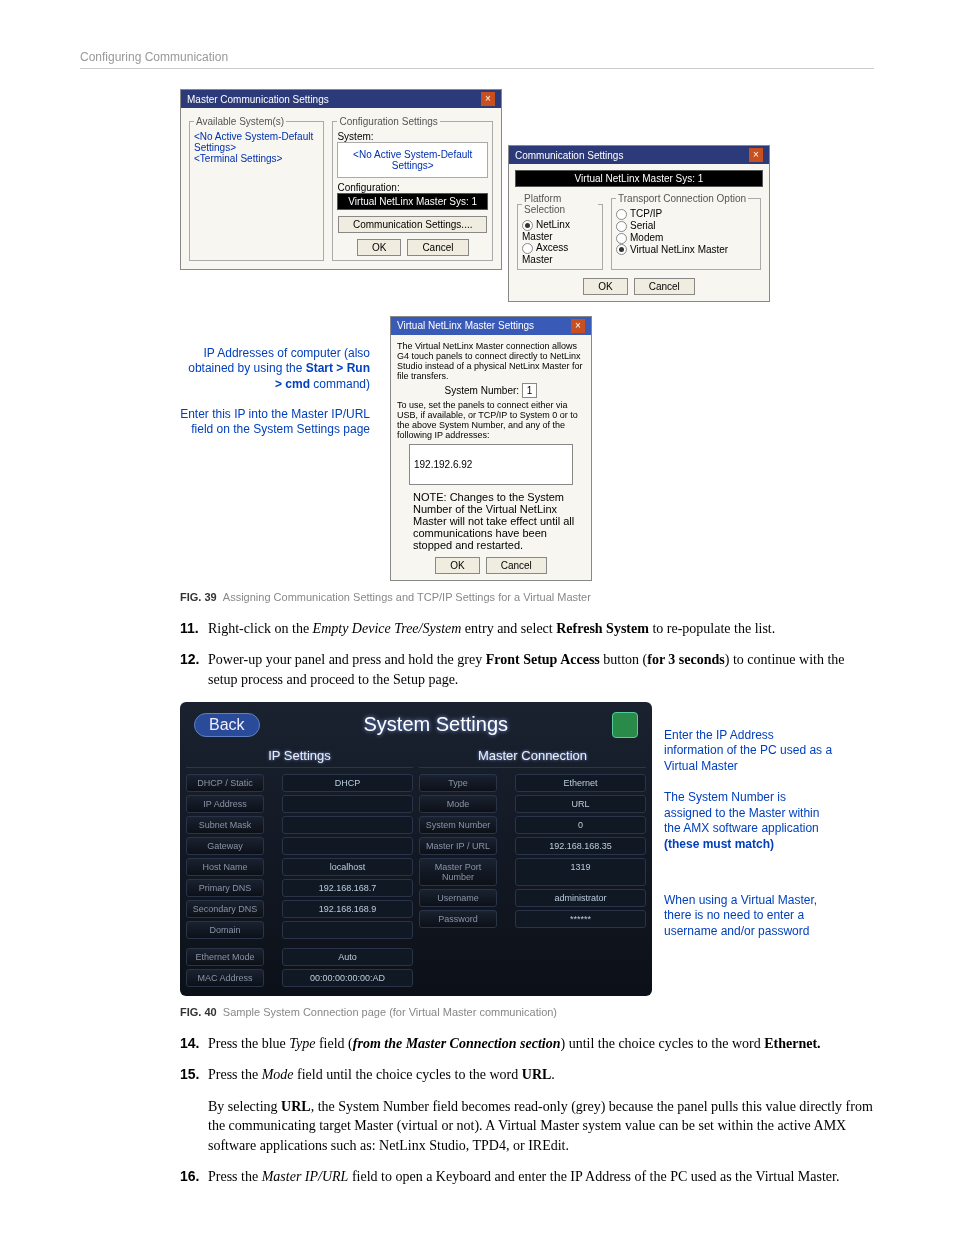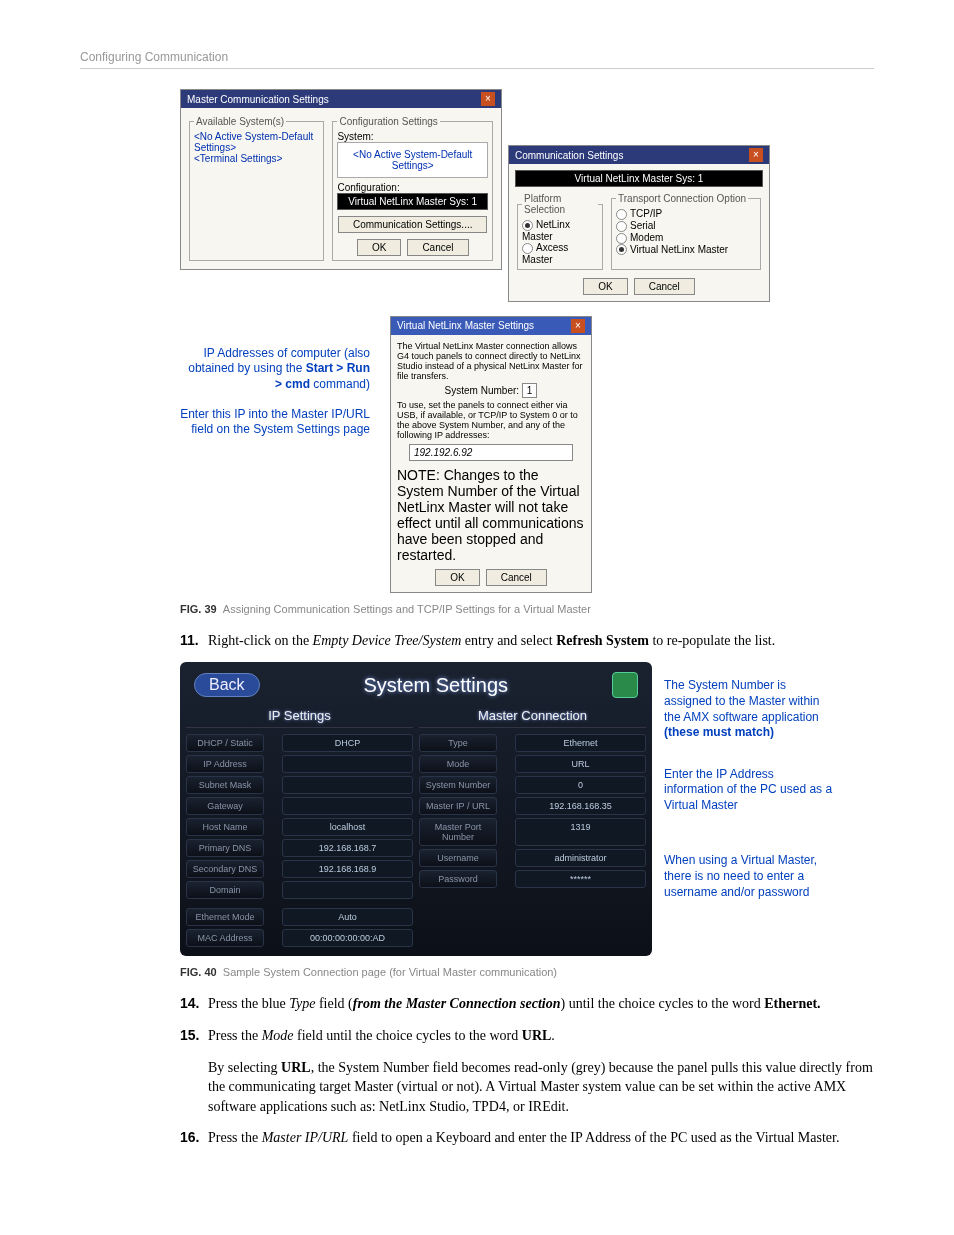--- a/index.html
+++ b/index.html
@@ -316,38 +316,42 @@
       <span>Virtual NetLinx Master Settings</span>
       <span class="close-x">×</span>
     </div>
     <div class="dialog-body">
       <div style="font-size:9px;">The Virtual NetLinx Master connection allows G4 touch panels to connect directly to NetLinx Studio instead of a physical NetLinx Master for file transfers.</div>
       <div style="text-align:center;margin:4px 0;">
         <span>System Number:</span>
         <span style="border:1px solid #888;background:#fff;padding:1px 4px;">1</span>
       </div>
       <div style="font-size:9px;">To use, set the panels to connect either via USB, if available, or TCP/IP to System 0 or to the above System Number, and any of the following IP addresses:</div>
-      <div style="border:1px solid #888;background:#fff;padding:2px 4px;margin:4px 12px;font-style:italic;">192.192.6.92</div>
-      <div style="font-size:14px;margin-top:6px;">NOTE: Changes to the System Number of the Virtual NetLinx Master will not take effect until all communications have been stopped and restarted.</div>
+      <div style="border:1px solid #888;background:#fff;padding:14px 4px;margin:4px 12px;">192.192.6.92</div>
+      <div style="font-size:11px;margin-top:6px;margin-left:16px;">NOTE: Changes to the System Number of the Virtual NetLinx Master will not take effect until all communications have been stopped and restarted.</div>
       <div class="btn-row">
         <span class="btn">OK</span>
         <span class="btn">Cancel</span>
       </div>
     </div>
   </div>
 </div>
 
 <div class="fig-caption">
   <b>FIG. 39</b>&nbsp;&nbsp;<span>Assigning Communication Settings and TCP/IP Settings for a Virtual Master</span>
 </div>
 
 <ol class="instr">
   <li>
       <span class="num">11.</span>
     <span><span>Right-click on the </span><i>Empty Device Tree/System</i><span> entry and select </span><b>Refresh System</b><span> to re-populate the list.</span></span>
+  </li>
+  <li>
+      <span class="num">12.</span>
+    <span><span>Power-up your panel and press and hold the grey </span><b>Front Setup Access</b><span> button (</span><b>for 3 seconds</b><span>) to continue with the setup process and proceed to the Setup page.</span></span>
   </li>
 </ol>
 
 <div class="fig40-row">
   <div class="sys-panel">
     <div class="sys-titlebar">
       <div class="back-btn">Back</div>
       <div class="sys-title">System Settings</div>
       <div class="lock-icon"></div>
     </div>
@@ -423,22 +427,22 @@
             <div class="kv-value">administrator</div>
           </div>
         <div class="kv-row">
             <div class="kv-label">Password</div>
             <div class="kv-value">******</div>
           </div>
       </div>
     </div>
   </div>
   <div class="annotations-right" style="width:170px;">
+    <div style="margin-top:26px;">Enter the IP Address information of the PC used as a Virtual Master</div>
     <div style="margin-top:16px;"><span>The System Number is assigned to the Master within the AMX software application </span><b>(these must match)</b></div>
-    <div style="margin-top:26px;">Enter the IP Address information of the PC used as a Virtual Master</div>
     <div style="margin-top:40px;">When using a Virtual Master, there is no need to enter a username and/or password</div>
   </div>
 </div>
 
 <div class="fig-caption">
   <b>FIG. 40</b>&nbsp;&nbsp;<span>Sample System Connection page (for Virtual Master communication)</span>
 </div>
 
 <ol class="instr">
   <li>

